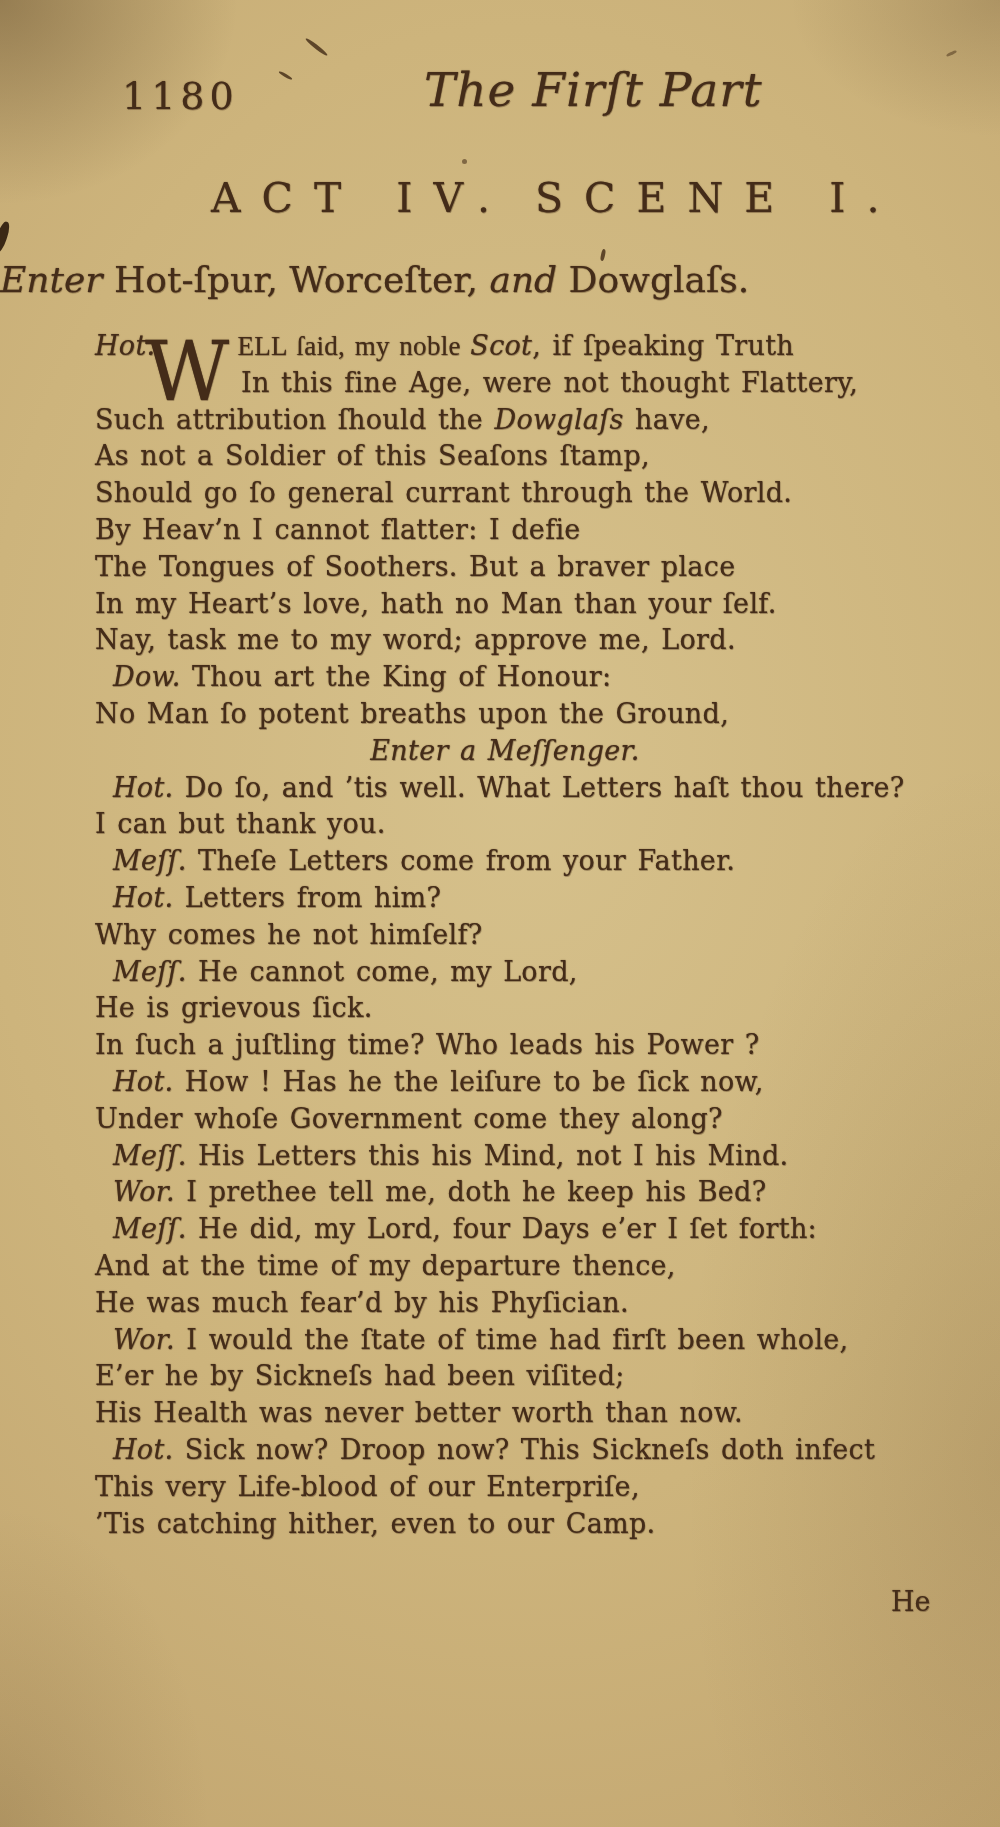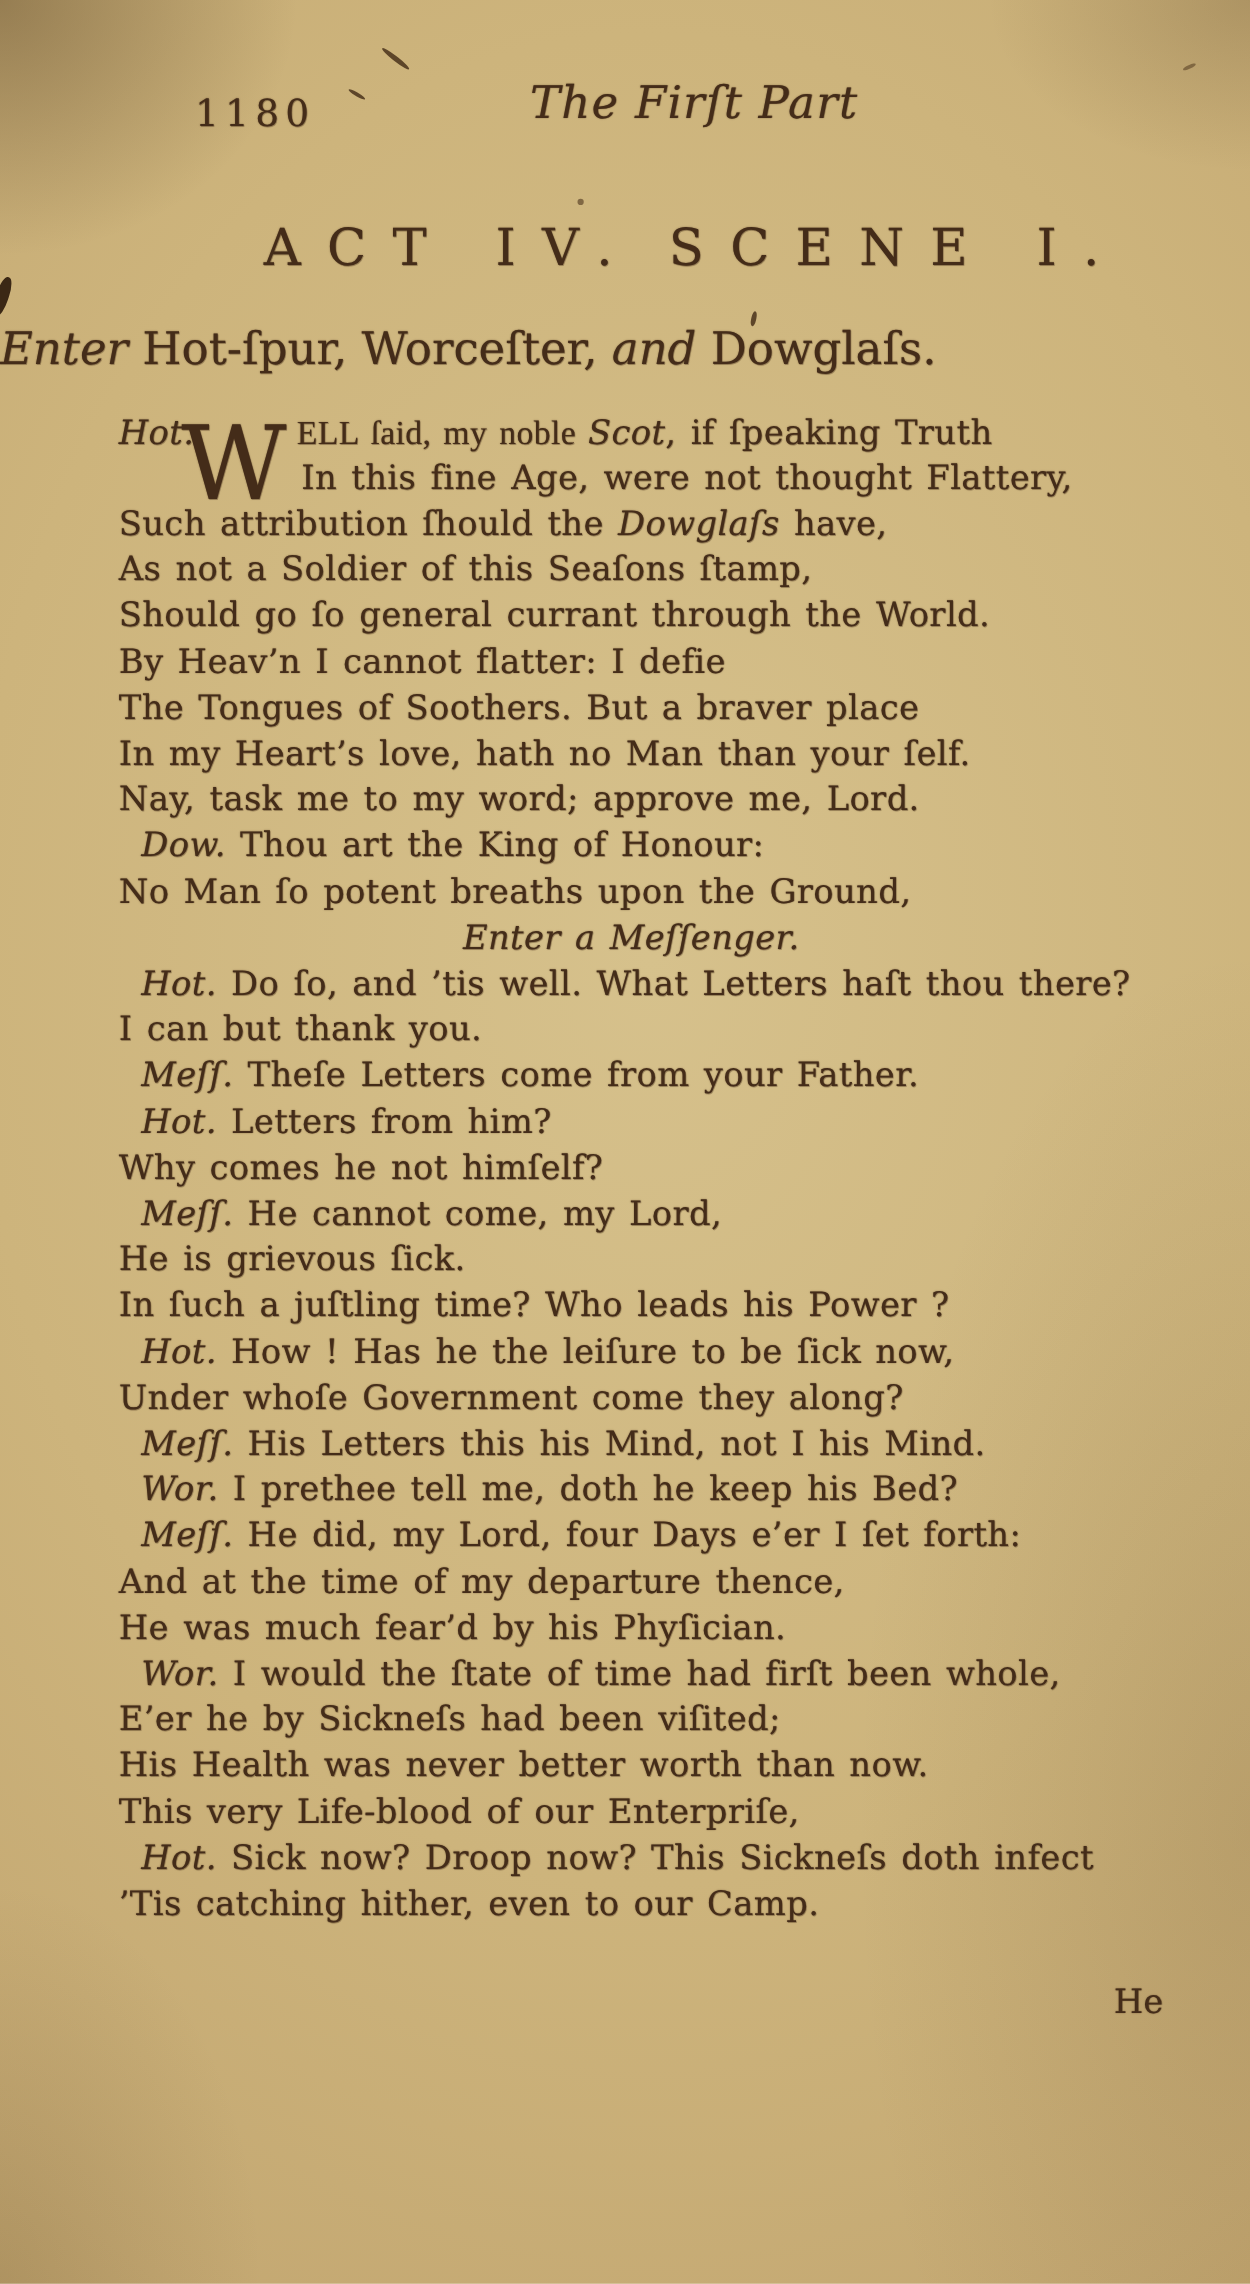--- a/index.html
+++ b/index.html
@@ -10,22 +10,22 @@
     background:
       radial-gradient(34% 16% at 0% 0%, rgba(70,50,25,0.38), rgba(70,50,25,0) 70%),
       radial-gradient(28% 10% at 100% 0%, rgba(70,50,25,0.20), rgba(70,50,25,0) 75%),
       radial-gradient(30% 25% at 0% 100%, rgba(90,68,36,0.18), rgba(90,68,36,0) 70%),
       radial-gradient(45% 55% at 100% 80%, rgba(100,75,40,0.16), rgba(100,75,40,0) 70%),
       radial-gradient(120% 90% at 52% 42%, #d6c18c 0%, #cdb47c 45%, #c4a872 72%, #b3965f 100%);
   }
   .ink { text-shadow: 0 0 1.2px rgba(66,42,22,0.65), 0.6px 0.6px 0 rgba(66,42,22,0.30); }
   .it { font-style: italic; }
 
-  .page-number { position: absolute; left: 122px; top: 74px; font-size: 30px; letter-spacing: 5px; margin-left: 34px; }
-  .running-title { position: absolute; left: 424px; top: 62px; font-size: 36px; font-style: italic; letter-spacing: 1px; }
+  .page-number { position: absolute; left: 122px; top: 74px; font-size: 38px; letter-spacing: 5px; }
+  .running-title { position: absolute; left: 424px; top: 62px; font-size: 47px; font-style: italic; letter-spacing: 1px; }
 
   .act-heading { position: absolute; left: 211px; top: 174px; font-size: 41px; white-space: nowrap; }
   .act-heading .grp { letter-spacing: 21px; }
   .act-heading .grp + .grp { margin-left: 24px; }
 
   .stage-direction { position: absolute; left: 0; top: 259px; width: 912px; text-align: left; font-size: 36px; white-space: nowrap; }
 
   .textblock { position: absolute; left: 95px; top: 328px; width: 860px; font-size: 27px; letter-spacing: 0.3px; word-spacing: 2.5px; }
   .line { position: relative; height: 36.8px; line-height: 36.8px; white-space: nowrap; }
   .line.indent { padding-left: 18px; }
@@ -80,22 +80,22 @@
     <div class="line indent"><span class="it">Hot.</span><span> How ! Has he the leiſure to be ſick now,</span></div>
     <div class="line"><span>Under whoſe Government come they along?</span></div>
     <div class="line indent"><span class="it">Meſſ.</span><span> His Letters this his Mind, not I his Mind.</span></div>
     <div class="line indent"><span class="it">Wor.</span><span> I prethee tell me, doth he keep his Bed?</span></div>
     <div class="line indent"><span class="it">Meſſ.</span><span> He did, my Lord, four Days e’er I ſet forth:</span></div>
     <div class="line"><span>And at the time of my departure thence,</span></div>
     <div class="line"><span>He was much fear’d by his Phyſician.</span></div>
     <div class="line indent"><span class="it">Wor.</span><span> I would the ſtate of time had firſt been whole,</span></div>
     <div class="line"><span>E’er he by Sickneſs had been viſited;</span></div>
     <div class="line"><span>His Health was never better worth than now.</span></div>
+    <div class="line indent"><span class="it">Hot.</span><span> Sick now? Droop now? This Sickneſs doth infect</span></div>
     <div class="line"><span>This very Life-blood of our Enterpriſe,</span></div>
-    <div class="line indent"><span class="it">Hot.</span><span> Sick now? Droop now? This Sickneſs doth infect</span></div>
     <div class="line"><span>’Tis catching hither, even to our Camp.</span></div>
   </div>
 
 <div class="catchword ink">He</div>
 
 <div class="blemish b1"></div>
 <div class="blemish b2"></div>
 <div class="blemish b3"></div>
 <div class="blemish b4"></div>
 <div class="blemish b5"></div>

